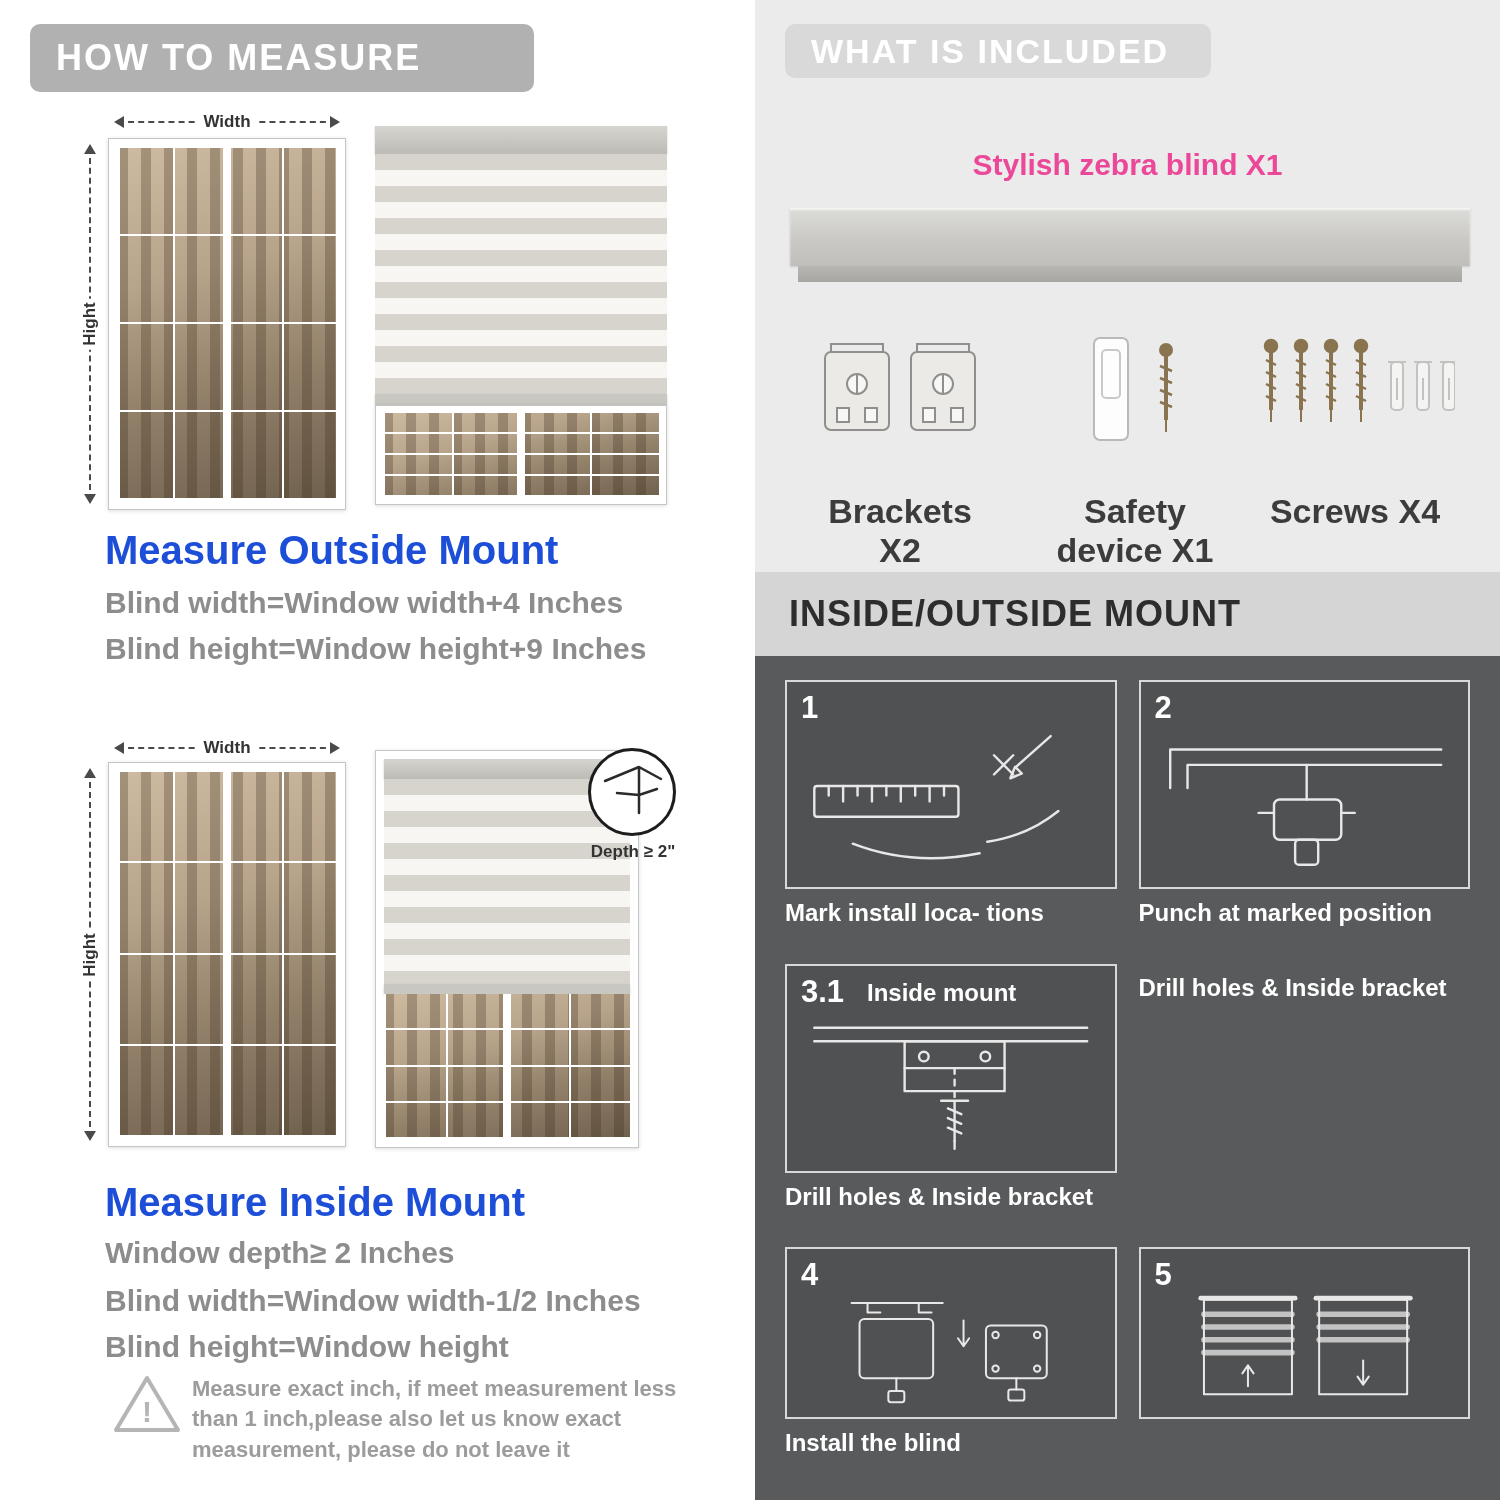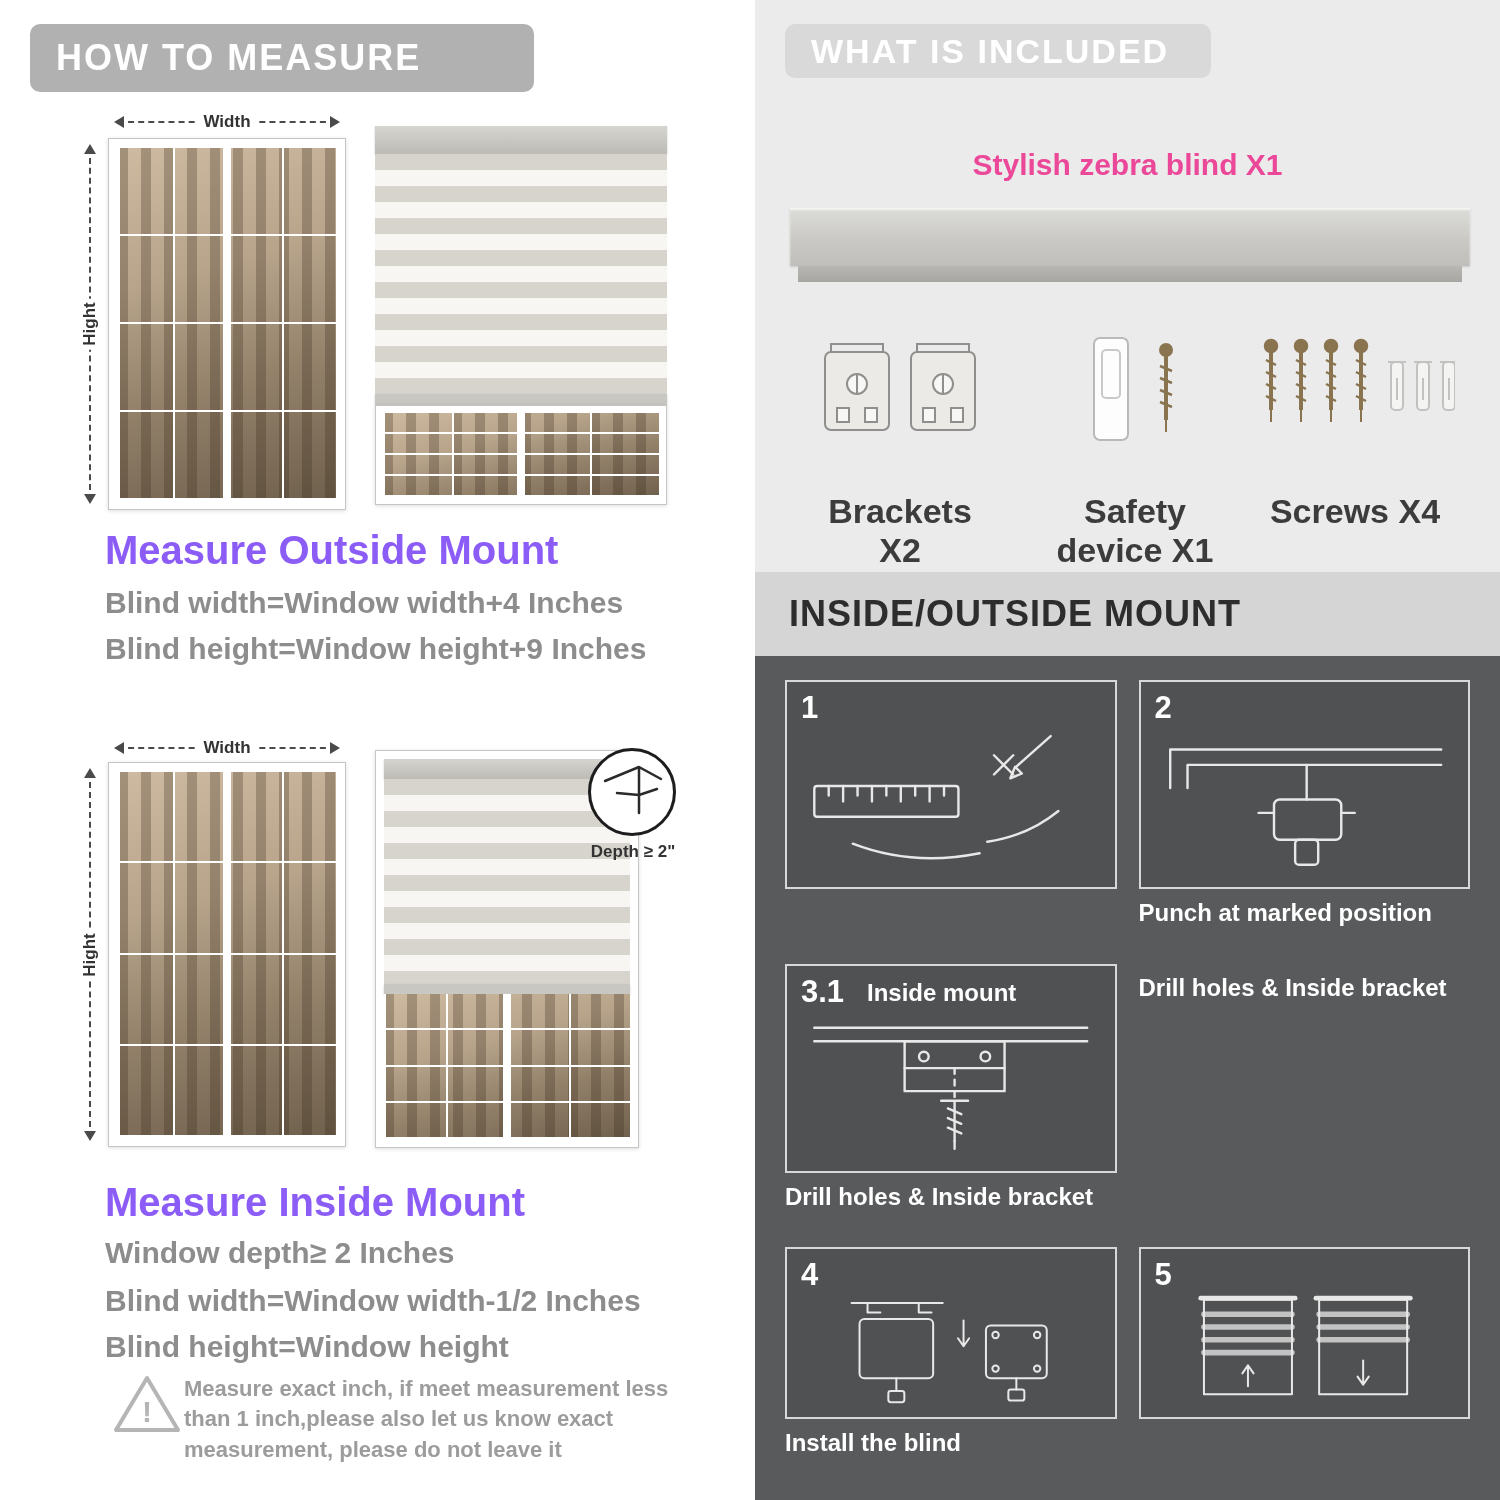--- a/index.html
+++ b/index.html
@@ -65,21 +65,21 @@
   .h-arrow::before { content:""; position:absolute; left:0; top:4px; border:6px solid transparent; border-right:10px solid #4a4a4a; }
   .h-arrow::after  { content:""; position:absolute; right:0; top:4px; border:6px solid transparent; border-left:10px solid #4a4a4a; }
   .v-arrow { width:20px; }
   .v-arrow .dash { position:absolute; top:10px; bottom:10px; left:9px; border-left:2px dashed #4a4a4a; }
   .v-arrow::before { content:""; position:absolute; top:0; left:4px; border:6px solid transparent; border-bottom:10px solid #4a4a4a; }
   .v-arrow::after  { content:""; position:absolute; bottom:0; left:4px; border:6px solid transparent; border-top:10px solid #4a4a4a; }
   .arrow-label { position:absolute; left:50%; top:50%; transform:translate(-50%,-50%); background:#ffffff; padding:0 8px; font-size:17px; font-weight:bold; color:#333333; white-space:nowrap; }
   .v-arrow .arrow-label { transform:translate(-50%,-50%) rotate(-90deg); padding:6px 4px; }
 
   
-  .h1 { font-size:40px; font-weight:bold; color:#8b5cf6; }
+  .h1 { font-size:40px; font-weight:bold; color:#1d4ed8; }
   .measure-line { font-size:30px; font-weight:bold; color:#8d8d8d; }
   .note-text { font-size:22px; font-weight:bold; color:#9c9c9c; line-height:1.38; width:500px; }
 
   
   .callout { width:88px; height:88px; border-radius:50%; border:3px solid #1d1d1d; background:#ffffff; box-sizing:border-box; z-index:5; }
   .callout-label { font-size:17px; font-weight:bold; color:#333333; text-align:center; width:130px; }
 </style>
 </head>
 <body>
 
@@ -147,21 +147,21 @@
 
 <div class="abs h1" style="left:105px; top:1180px;">Measure Inside Mount</div>
 <div class="abs measure-line" style="left:105px; top:1236px;">Window depth≥ 2 Inches</div>
 <div class="abs measure-line" style="left:105px; top:1284px;">Blind width=Window width-1/2 Inches</div>
 <div class="abs measure-line" style="left:105px; top:1330px;">Blind height=Window height</div>
 
 <svg class="abs" style="left:112px; top:1372px;" width="70" height="66" viewBox="0 0 70 66">
   <path d="M35 6 L66 58 L4 58 Z" stroke="#b5b5b5" stroke-width="4" fill="none" stroke-linejoin="round"></path>
   <text x="35" y="50" text-anchor="middle" font-size="30" font-weight="bold" fill="#b5b5b5">!</text>
 </svg>
-<div class="abs note-text" style="left:184px; top:1374px;">Measure exact inch, if meet measurement less than 1 inch,please also let us know exact measurement, please do not leave it</div>
+<div class="abs note-text" style="left:192px; top:1374px;">Measure exact inch, if meet measurement less than 1 inch,please also let us know exact measurement, please do not leave it</div>
 
 <div class="abs banner banner-right">
   <span>WHAT IS INCLUDED</span>
 </div>
 
 <div class="abs blind-label">Stylish zebra blind X1</div>
 
 <div class="abs rail">
   <div class="rail-face"></div>
   <div class="rail-lip"></div>
@@ -250,20 +250,21 @@
       <span class="step-num">1</span>
       <span class="step-sublabel"></span>
       <svg class="step-art sketch" viewBox="0 0 320 150" preserveAspectRatio="xMidYMid meet">
         <rect x="18" y="62" width="150" height="32" rx="3"></rect>
         <path d="M33 62 v10 M48 62 v16 M63 62 v10 M78 62 v16 M93 62 v10 M108 62 v16 M123 62 v10 M138 62 v16 M153 62 v10"></path>
         <path d="M205 30 l20 20 M225 30 l-20 20"></path>
         <path d="M264 10 L228 42 M222 54 l5 -12 7 7 z"></path>
         <path d="M58 122 q62 24 132 10 M198 120 q42 -6 74 -32"></path>
       </svg>
     </div>
+    <div class="step-caption">Mark install loca- tions</div>
   </div>
 
   <div class="step">
     <div class="step-panel">
       <span class="step-num">2</span>
       <span class="step-sublabel"></span>
       <svg class="step-art sketch" viewBox="0 0 320 150" preserveAspectRatio="xMidYMid meet">
         <path d="M20 24 H302 M20 24 V64 M38 40 H302 M38 40 V64"></path>
         <path d="M162 40 V76"></path>
         <rect x="128" y="76" width="70" height="42" rx="6"></rect>

